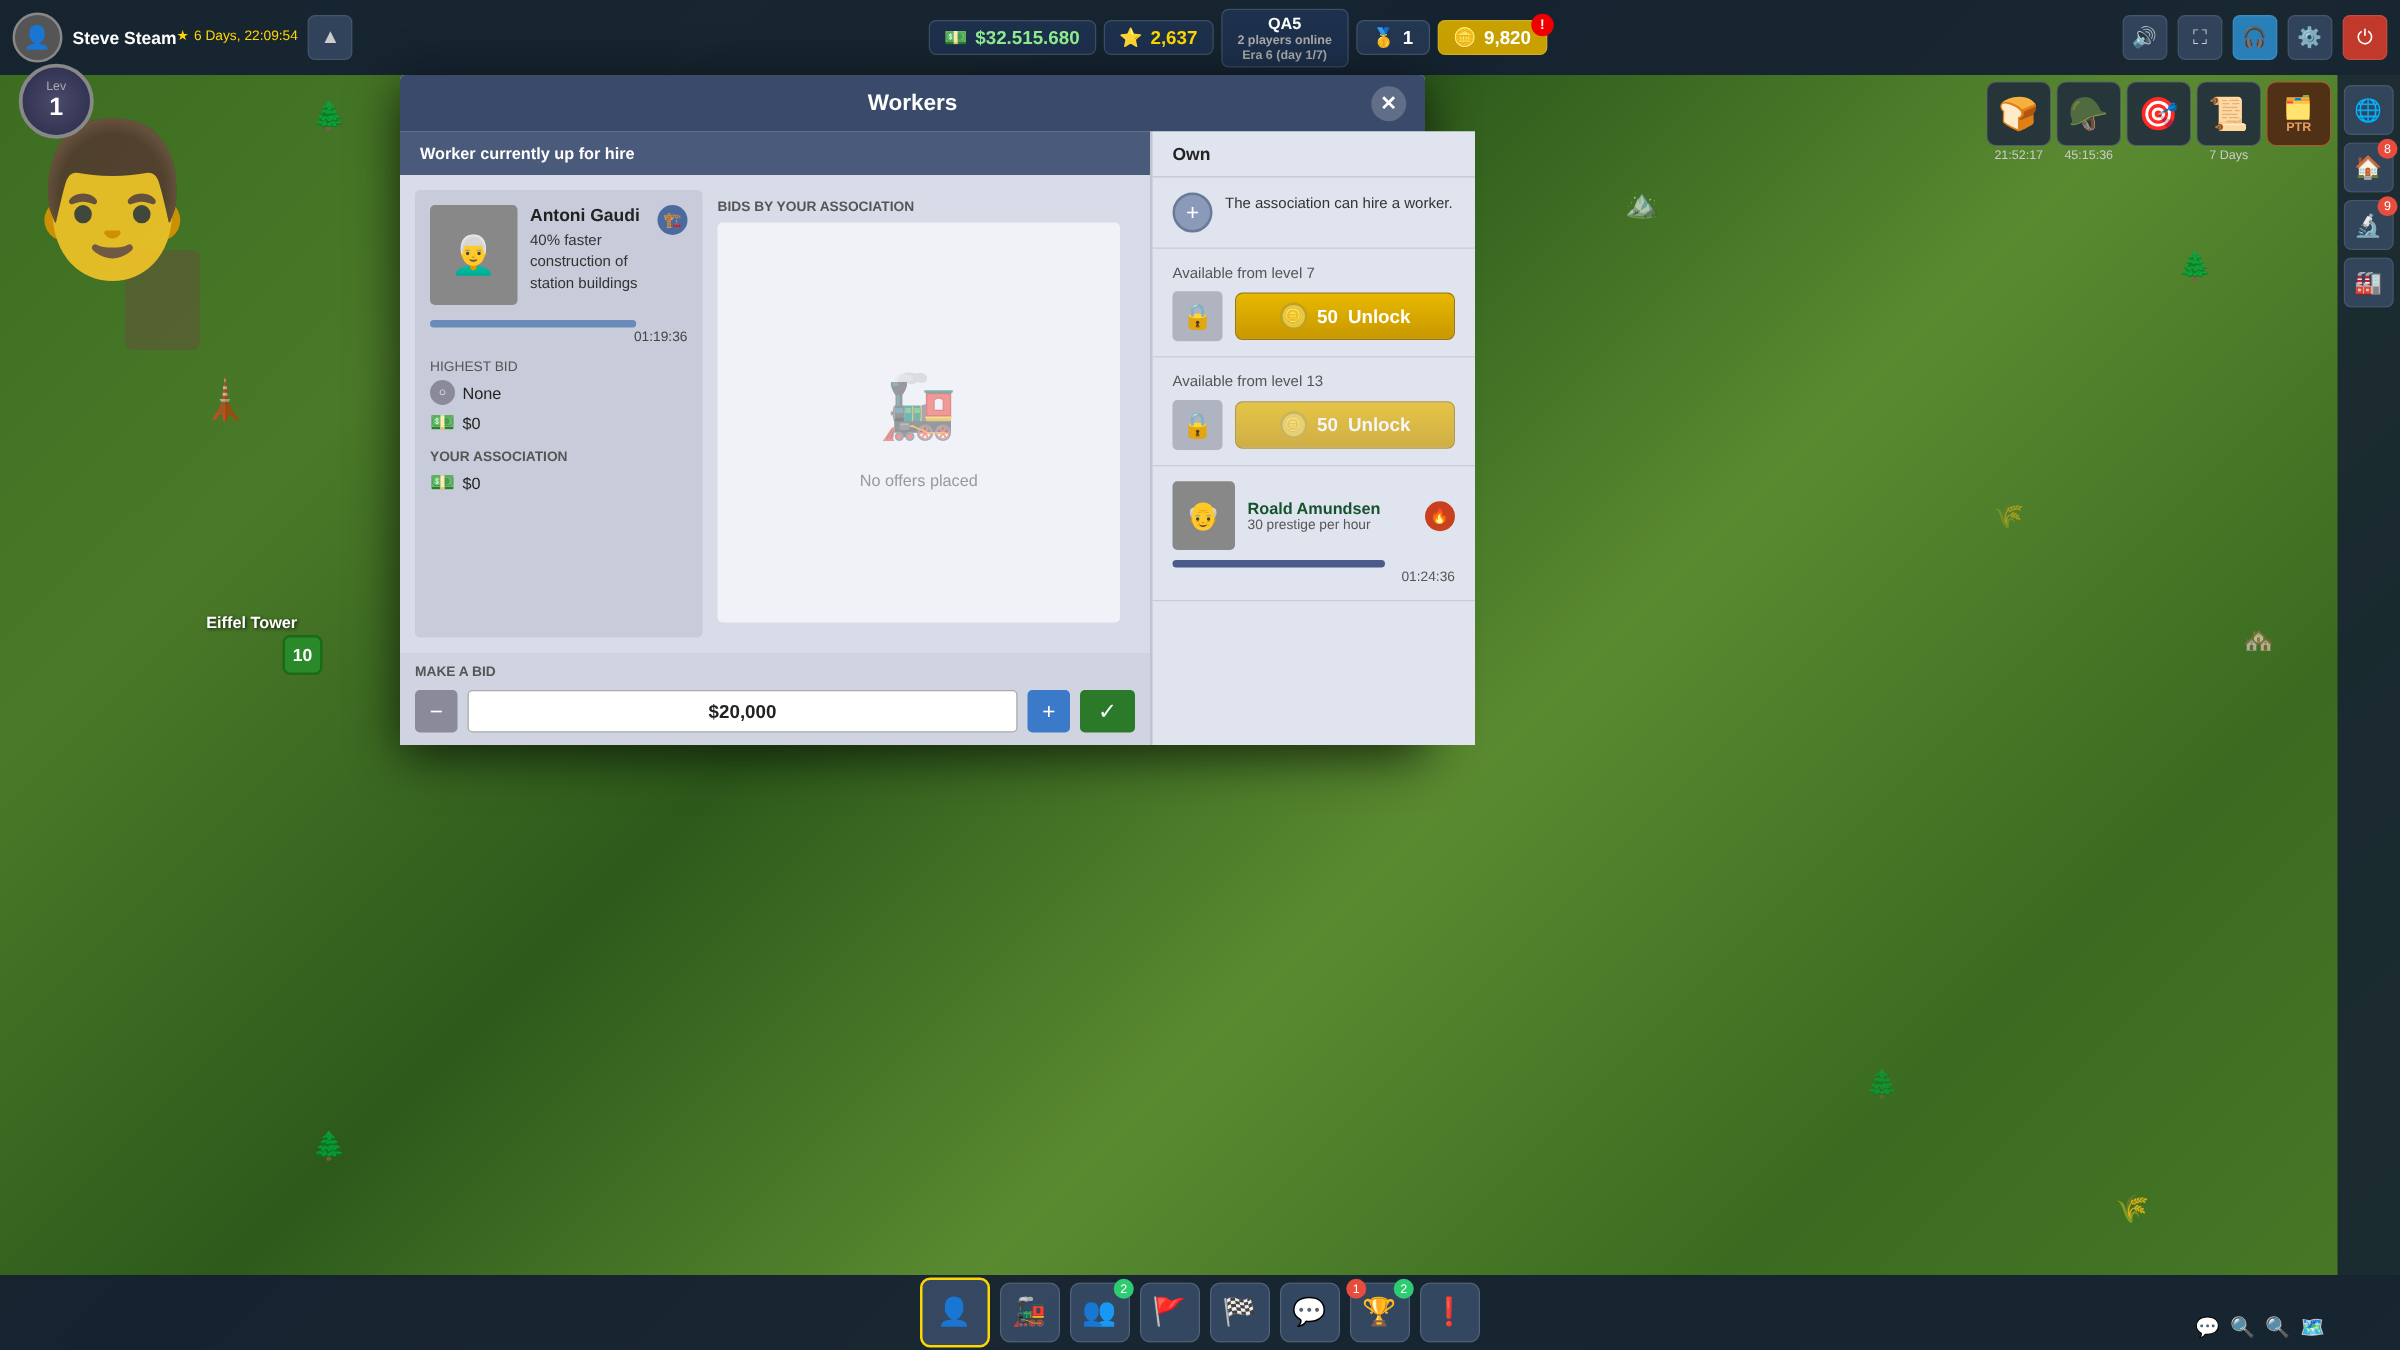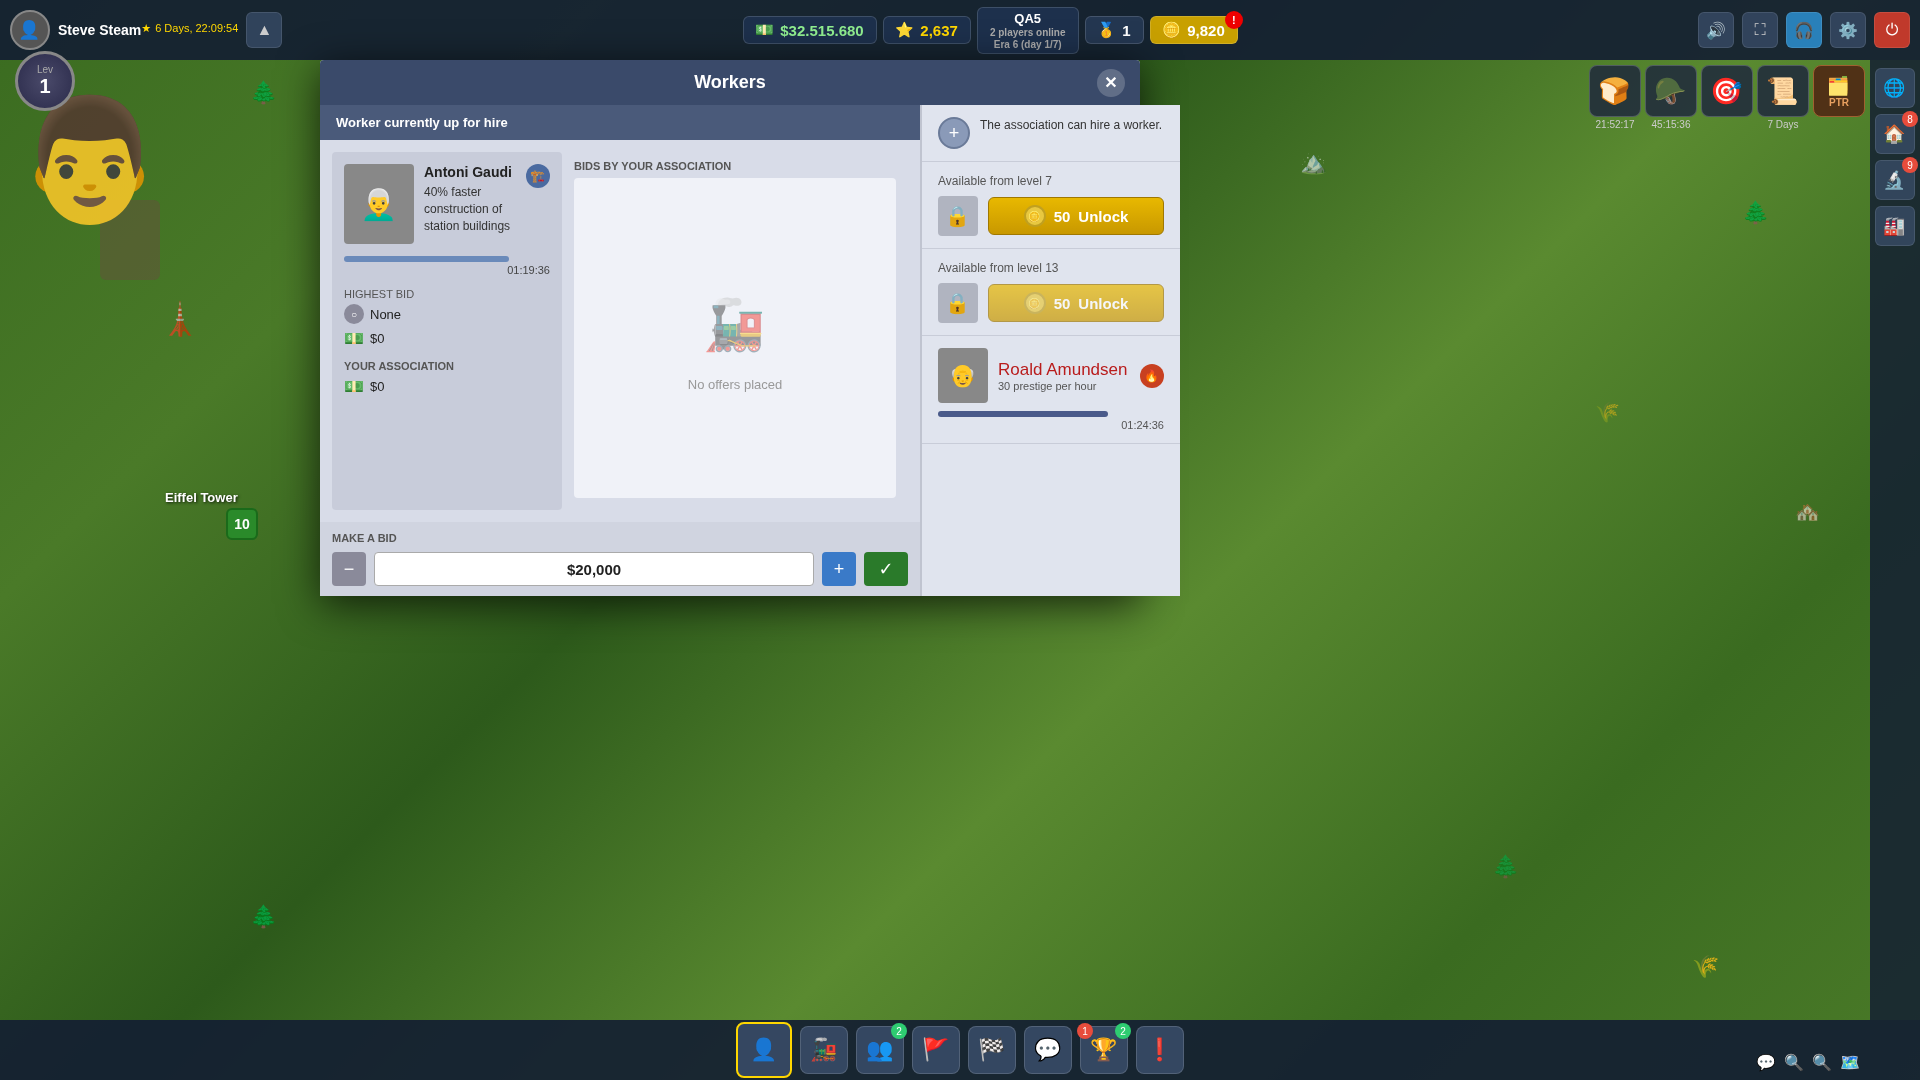--- a/index.html
+++ b/index.html
@@ -765,23 +765,23 @@
       justify-content: center;
       font-size: 22px;
       overflow: hidden;
     }
 
     .soon-info {
       flex: 1;
     }
 
     .soon-name {
-      font-weight: normal;
-      font-size: 17px;
-      color: #b91c1c;
+      font-weight: bold;
+      font-size: 13px;
+      color: #14532d;
     }
 
     .soon-desc {
       font-size: 11px;
       color: #555;
     }
 
     .soon-badge {
       width: 24px;
       height: 24px;
@@ -1069,20 +1069,21 @@
         <div class="bid-controls">
           <div class="bid-minus">−</div>
           <div class="bid-input">$20,000</div>
           <div class="bid-plus">+</div>
           <div class="bid-confirm">✓</div>
         </div>
       </div>
     </div>
 
     <div class="own-panel">
+      <div class="own-header">Own</div>
 
       <div class="own-item">
         <div class="own-item-icon">+</div>
         <div class="own-item-text">The association can hire a worker.</div>
       </div>
 
       <div class="lock-section">
         <div class="lock-level-text">Available from level 7</div>
         <div class="lock-icon-row">
           <div class="lock-icon">🔒</div>

